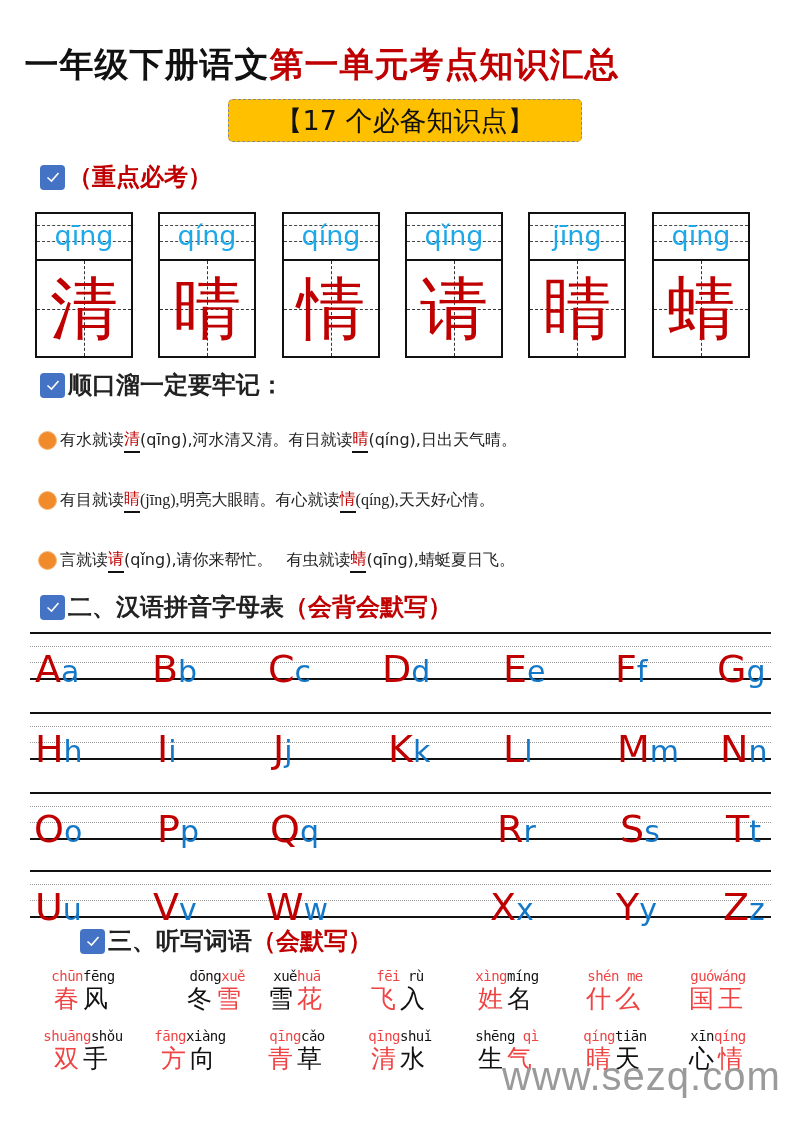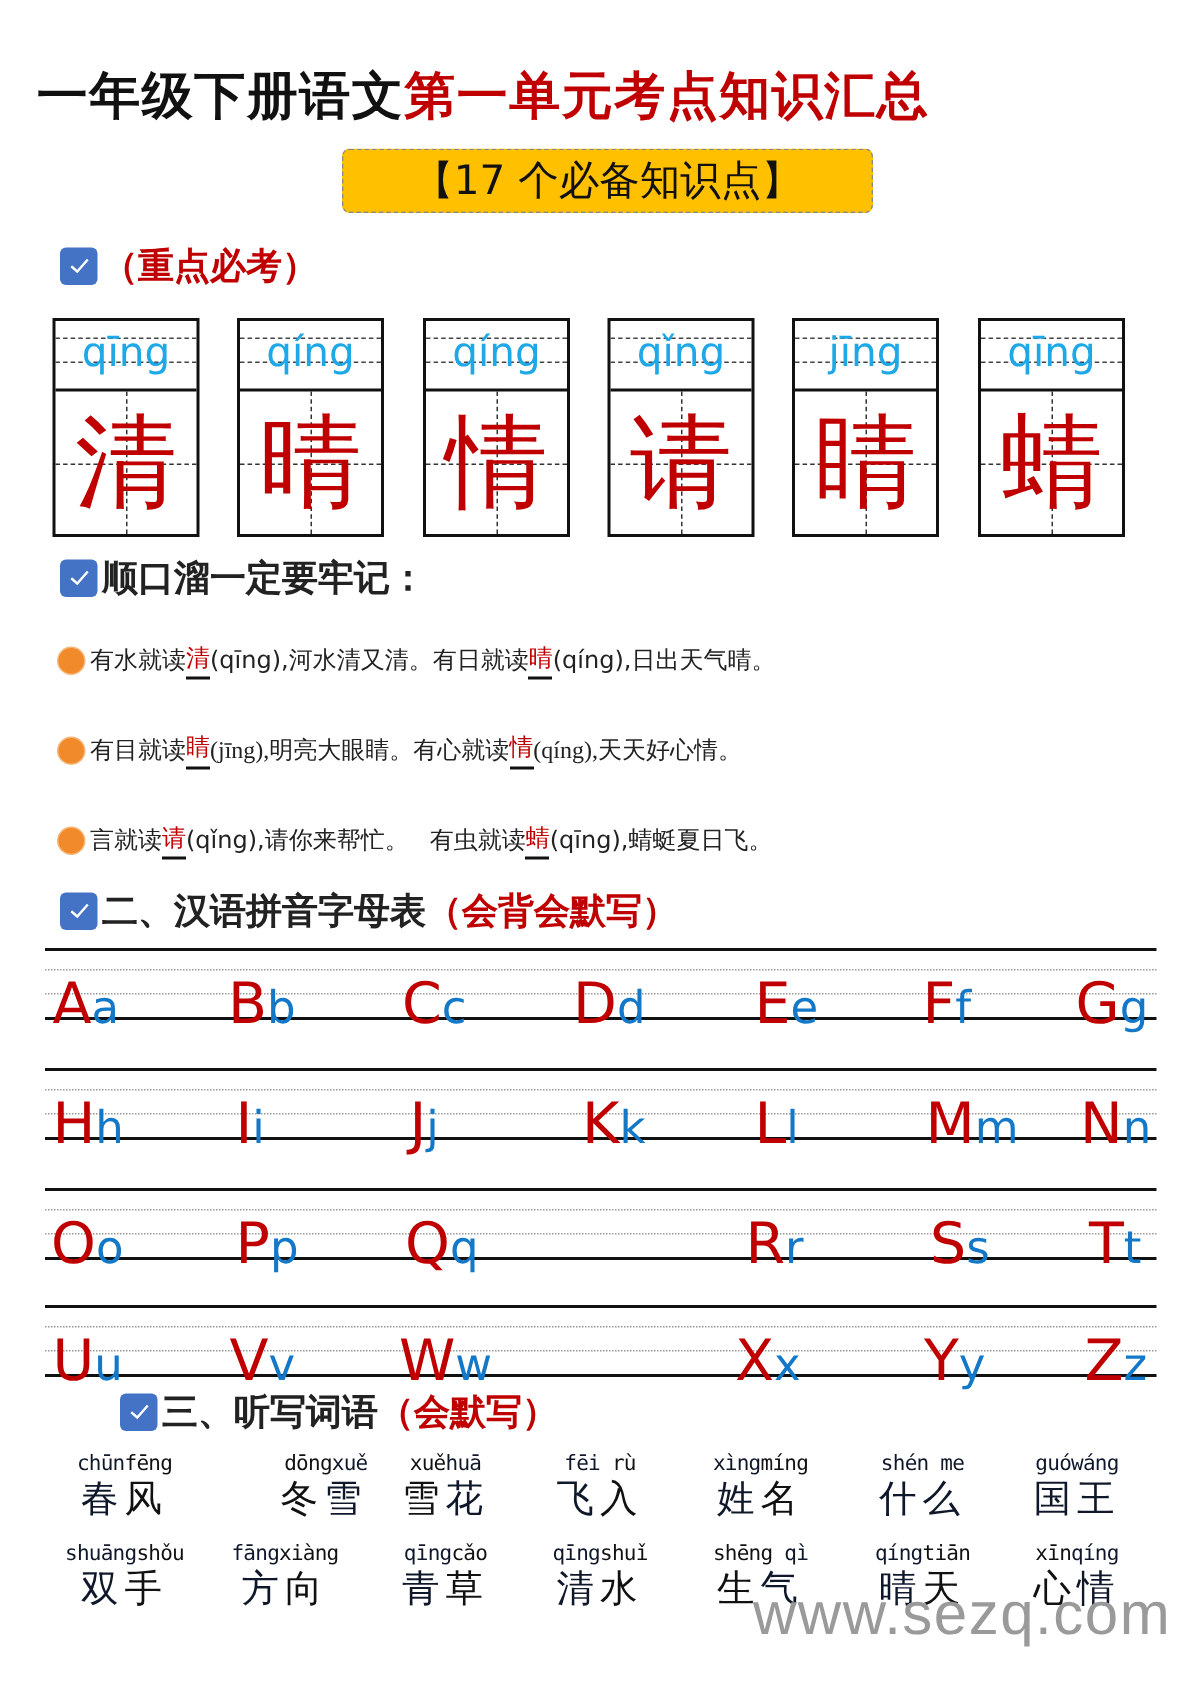--- a/index.html
+++ b/index.html
@@ -74,21 +74,21 @@
     font-family: "DejaVu Sans", sans-serif;
     margin-top: 15px;
   }
   .letter .U { color: #c00000; }
   .letter .L { color: #1478c8; font-size: 30px; }
 
   
   .word { position: absolute; width: 110px; text-align: center; }
   .word .wp { font-size: 14px; line-height: 16px; white-space: nowrap; font-family: "DejaVu Sans Mono", monospace; letter-spacing: -0.5px; }
   .word .wc { font-size: 25px; line-height: 30px; white-space: nowrap; letter-spacing: 4px; }
-  .r { color: #0f172a; }
+  .r { color: #ef4444; }
   .k { color: #111; }
 
   .watermark {
     position: absolute; left: 502px; top: 1054px; font-size: 40px; color: #9a9a9a;
     font-family: "Liberation Sans", sans-serif; letter-spacing: 1px;
   }
 </style>
 </head>
 <body>
 

